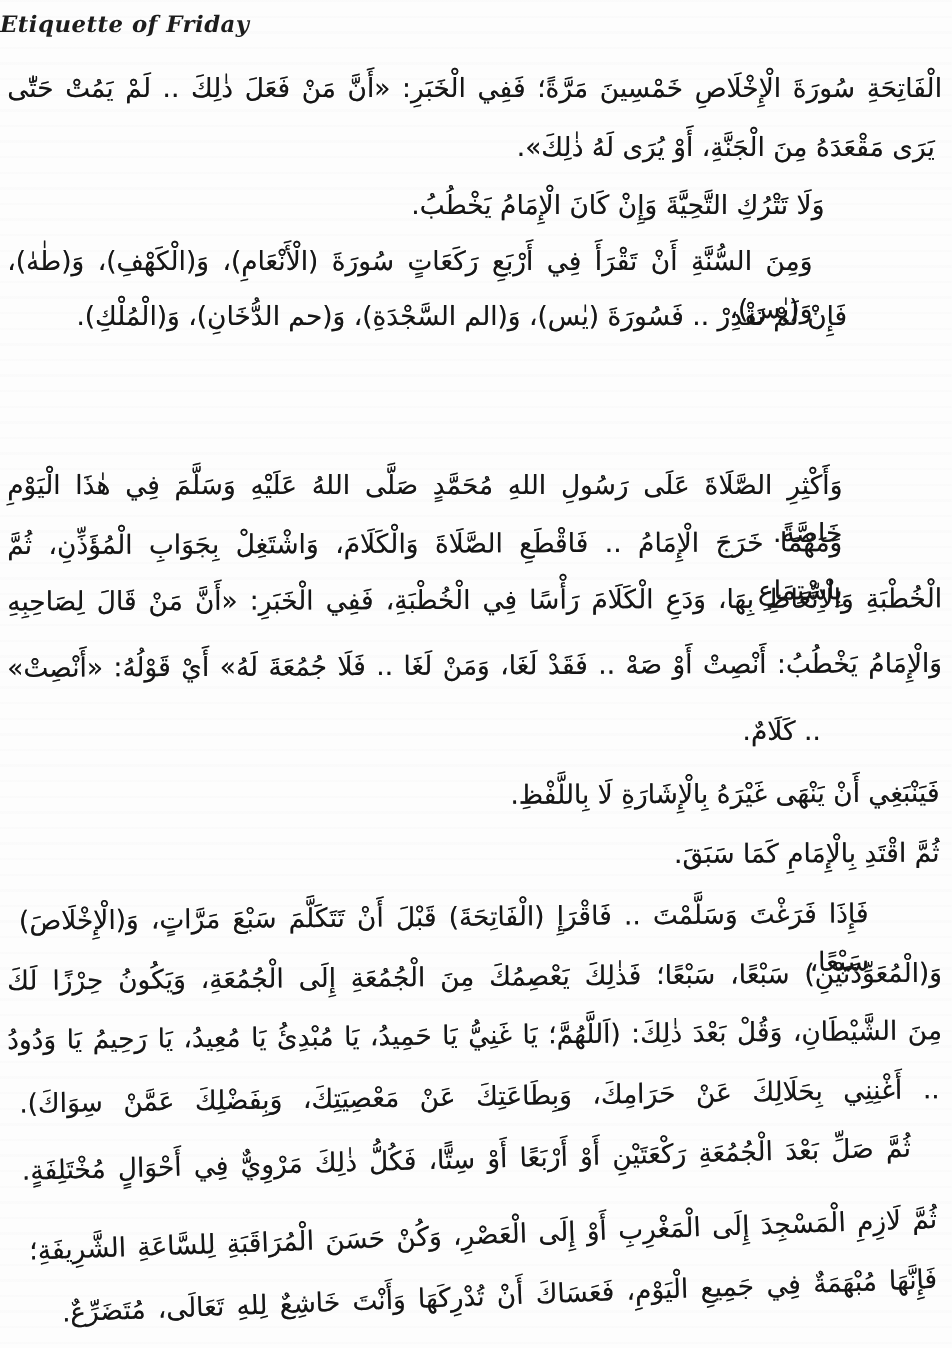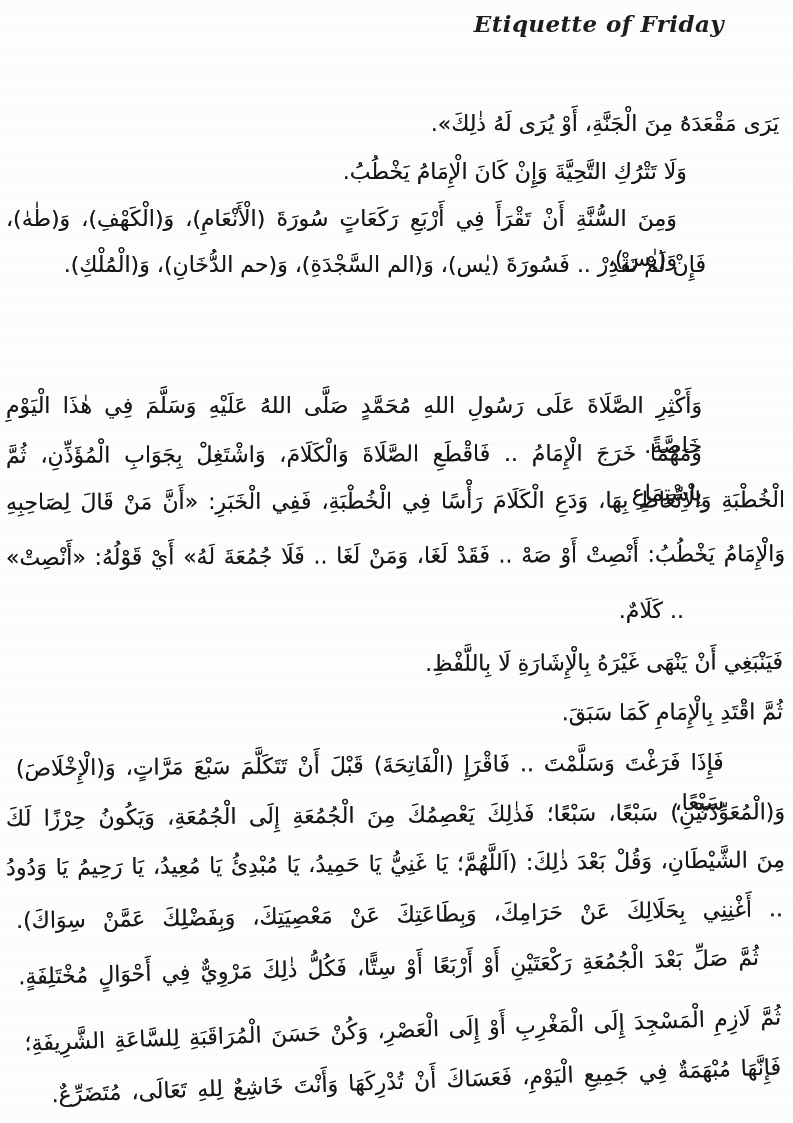--- a/index.html
+++ b/index.html
@@ -19,25 +19,25 @@
     background:
       repeating-linear-gradient(180deg,
         rgba(120,120,130,0.02) 0px, rgba(120,120,130,0.02) 2px,
         rgba(0,0,0,0) 2px, rgba(0,0,0,0) 13px),
       var(--paper);
     overflow:hidden;
   }
   .header{
     position:absolute;
     top:10px; left:0; width:724px;   
-    text-align:right;
+    text-align:left;
     font-family:"DejaVu Serif",serif;
     font-style:italic;
     font-weight:600;
-    font-size:23px;
+    font-size:19px;
     letter-spacing:0.4px;
     color:#1d1d1d;
   }
   .text-block{
     position:absolute;
     left:6px; right:6px; top:0; bottom:0;
     color:var(--ink);
   }
   .line{
     position:absolute;
@@ -75,20 +75,21 @@
   .l20{top:997px; padding-right:6px;  padding-left:18px; transform:rotate(-2deg);}
   .l21{top:1047px;padding-right:6px;  padding-left:45px; transform:rotate(-2.2deg);}
 </style>
 </head>
 <body>
 
 <div class="page">
   <div class="header">Etiquette of Friday</div>
 
   <div class="text-block">
+      <div class="line fill l1" dir="rtl" lang="ar">الْفَاتِحَةِ سُورَةَ الْإِخْلَاصِ خَمْسِينَ مَرَّةً؛ فَفِي الْخَبَرِ: «أَنَّ مَنْ فَعَلَ ذٰلِكَ .. لَمْ يَمُتْ حَتّٰى</div>
       <div class="line rt l2" dir="rtl" lang="ar">يَرَى مَقْعَدَهُ مِنَ الْجَنَّةِ، أَوْ يُرَى لَهُ ذٰلِكَ».</div>
       <div class="line rt l3" dir="rtl" lang="ar">وَلَا تَتْرُكِ التَّحِيَّةَ وَإِنْ كَانَ الْإِمَامُ يَخْطُبُ.</div>
       <div class="line fill l4" dir="rtl" lang="ar">وَمِنَ السُّنَّةِ أَنْ تَقْرَأَ فِي أَرْبَعِ رَكَعَاتٍ سُورَةَ (الْأَنْعَامِ)، وَ(الْكَهْفِ)، وَ(طٰهٰ)، وَ(يٰس)،</div>
       <div class="line rt l5" dir="rtl" lang="ar">فَإِنْ لَمْ تَقْدِرْ .. فَسُورَةَ (يٰس)، وَ(الم السَّجْدَةِ)، وَ(حم الدُّخَانِ)، وَ(الْمُلْكِ).</div>
       <div class="line fill l8" dir="rtl" lang="ar">وَأَكْثِرِ الصَّلَاةَ عَلَى رَسُولِ اللهِ مُحَمَّدٍ صَلَّى اللهُ عَلَيْهِ وَسَلَّمَ فِي هٰذَا الْيَوْمِ خَاصَّةً.</div>
       <div class="line fill l9" dir="rtl" lang="ar">وَمَهْمَا خَرَجَ الْإِمَامُ .. فَاقْطَعِ الصَّلَاةَ وَالْكَلَامَ، وَاشْتَغِلْ بِجَوَابِ الْمُؤَذِّنِ، ثُمَّ بِاسْتِمَاعِ</div>
       <div class="line fill l10" dir="rtl" lang="ar">الْخُطْبَةِ وَالْاِتِّعَاظِ بِهَا، وَدَعِ الْكَلَامَ رَأْسًا فِي الْخُطْبَةِ، فَفِي الْخَبَرِ: «أَنَّ مَنْ قَالَ لِصَاحِبِهِ</div>
       <div class="line fill l11" dir="rtl" lang="ar">وَالْإِمَامُ يَخْطُبُ: أَنْصِتْ أَوْ صَهْ .. فَقَدْ لَغَا، وَمَنْ لَغَا .. فَلَا جُمُعَةَ لَهُ» أَيْ قَوْلُهُ: «أَنْصِتْ»</div>
       <div class="line rt l12" dir="rtl" lang="ar">.. كَلَامٌ.</div>
       <div class="line rt l13" dir="rtl" lang="ar">فَيَنْبَغِي أَنْ يَنْهَى غَيْرَهُ بِالْإِشَارَةِ لَا بِاللَّفْظِ.</div>

